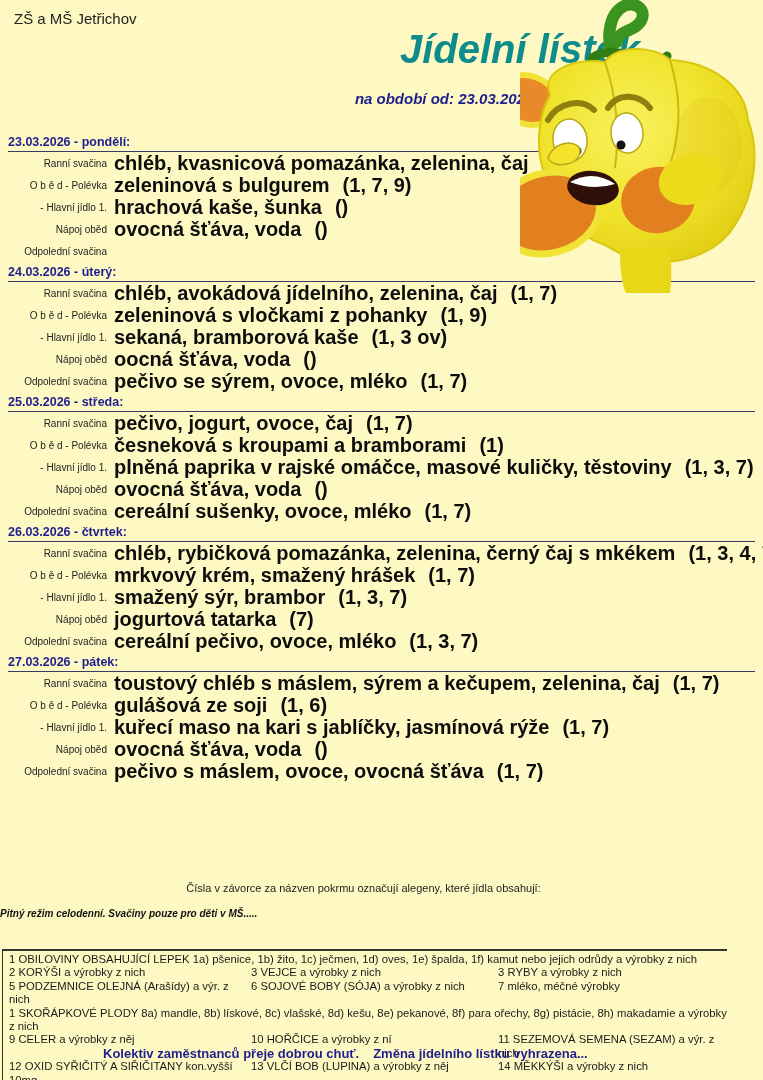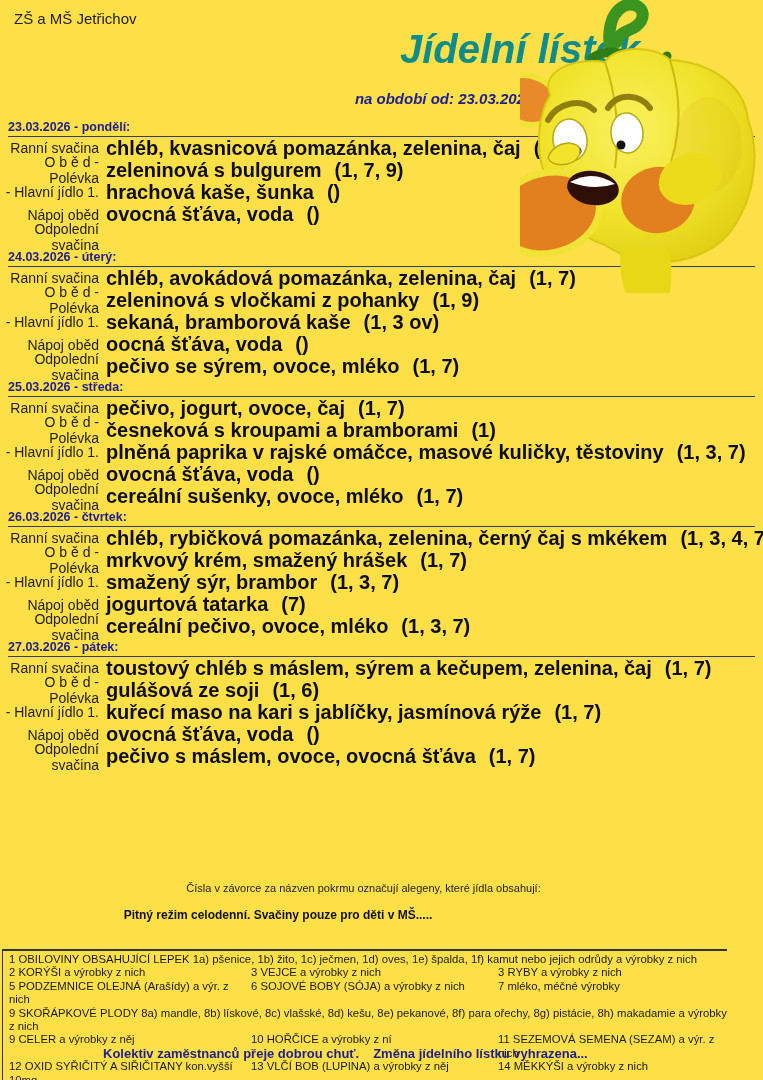--- a/index.html
+++ b/index.html
@@ -1,37 +1,37 @@
 <!DOCTYPE html>
 <html><head>
 <meta charset="utf-8">
 <style>
   html,body { margin:0; padding:0; background:#e9e9e9; }
   .page {
     position:relative; width:763px; height:1080px; margin:0 auto;
-    background:#fde047; overflow:hidden;
+    background:#fef9c3; overflow:hidden;
     font-family:"Liberation Sans","DejaVu Sans",sans-serif;
     color:#111;
   }
   .school { position:absolute; top:10px; left:14px; font-size:15px; color:#222; }
   .title-wrap { position:absolute; top:28px; left:0; width:640px; text-align:right;font-style:italic; }
   .title { font-size:40px; font-weight:bold; color:#0e8b8b; line-height:1.05; }
   .period { margin-top:20px; font-size:15px; font-weight:bold; color:#1e1e8f; }
 
-  .menu { position:absolute; top:119px; left:0; right:0; z-index:1; }
+  .menu { position:absolute; top:134px; left:0; right:0; z-index:1; }
   .day { height:130px; }
   .day-date { margin-left:8px; font-size:12.5px; font-weight:bold; color:#1e1e8f; line-height:16px; }
   .rule { border-top:1.5px solid #3a3a66; margin:1px 8px 0 8px; }
   .mrow { display:flex; align-items:center; height:22.2px; }
-  .mrow-label { width:99px; text-align:right; font-size:14px; color:#222; flex:none; }
+  .mrow-label { width:99px; text-align:right; font-size:10px; color:#222; flex:none;padding-left:8px; }
   .mrow-text { margin-left:7px; font-size:20px; font-weight:bold; color:#0d0d0d; white-space:nowrap; }
   .mrow-all { display:inline-block; margin-left:13px; }
 
-  .note1 { position:absolute; top:908px; left:0; width:556px; text-align:center;
-           font-size:12px; font-weight:bold; color:#111; }
+  .note1 { position:absolute; top:908px; left:0; width:556px; text-align:left;
+           font-size:10px; font-weight:bold; font-style:italic; color:#111; }
   .note2 { position:absolute; top:882px; left:0; width:727px; text-align:center;
            font-size:11px; color:#222; }
 
   .allergens { position:absolute; top:949px; left:2px; width:718px;
                border-top:2px solid #333; border-left:1.5px solid #333;
                padding:2px 0 4px 6px; font-size:11.3px; line-height:13.4px; color:#1a1a1a; }
   .agrid { display:grid; grid-template-columns:242px 247px 1fr; }
 
   .footer { position:absolute; top:1046px; left:103px; display:flex; gap:14px;
             font-size:13px; font-weight:bold; color:#1e1e8f; }
@@ -115,21 +115,21 @@
       <div class="mrow">
           <span class="mrow-label">Odpolední svačina</span>
         </div>
     </div>
 
     <div class="day">
       <div class="day-date">24.03.2026  -  úterý:</div>
       <div class="rule"></div>
       <div class="mrow">
           <span class="mrow-label">Ranní svačina</span>
-          <span class="mrow-text"><span>chléb, avokádová pomazánka, zelenina, čaj</span><span class="mrow-all">(1, 7)</span></span>
+          <span class="mrow-text"><span>chléb, avokádová jídelního, zelenina, čaj</span><span class="mrow-all">(1, 7)</span></span>
         </div>
       <div class="mrow">
           <span class="mrow-label">O b ě d  - Polévka</span>
           <span class="mrow-text"><span>zeleninová s vločkami z pohanky</span><span class="mrow-all">(1, 9)</span></span>
         </div>
       <div class="mrow">
           <span class="mrow-label">- Hlavní jídlo 1.</span>
           <span class="mrow-text"><span>sekaná, bramborová kaše</span><span class="mrow-all">(1, 3 ov)</span></span>
         </div>
       <div class="mrow">
@@ -227,21 +227,21 @@
     <div class="agrid">
       <span>2 KORÝŠI a výrobky z nich</span>
       <span>3 VEJCE a výrobky z nich</span>
       <span>3 RYBY a výrobky z nich</span>
     </div>
     <div class="agrid">
       <span>5 PODZEMNICE OLEJNÁ (Arašídy) a výr. z nich</span>
       <span>6 SOJOVÉ BOBY (SÓJA) a výrobky z nich</span>
       <span>7 mléko, méčné výrobky</span>
     </div>
-    <div>9 SKOŘÁPKOVÉ PLODY 8a) mandle, 8b) lískové, 8c) vlašské, 8d) kešu, 8e) pekanové, 8f) para ořechy, 8g) pistácie, 8h) makadamie a výrobky z nich</div>
+    <div>1 SKOŘÁPKOVÉ PLODY 8a) mandle, 8b) lískové, 8c) vlašské, 8d) kešu, 8e) pekanové, 8f) para ořechy, 8g) pistácie, 8h) makadamie a výrobky z nich</div>
     <div class="agrid">
       <span>9 CELER a výrobky z něj</span>
       <span>10 HOŘČICE a výrobky z ní</span>
       <span>11 SEZEMOVÁ SEMENA (SEZAM) a výr. z nich</span>
     </div>
     <div class="agrid">
       <span>12 OXID SYŘIČITÝ A SIŘIČITANY kon.vyšší 10mg</span>
       <span>13 VLČÍ BOB (LUPINA) a výrobky z něj</span>
       <span>14 MĚKKÝŠI a výrobky z nich</span>
     </div>

